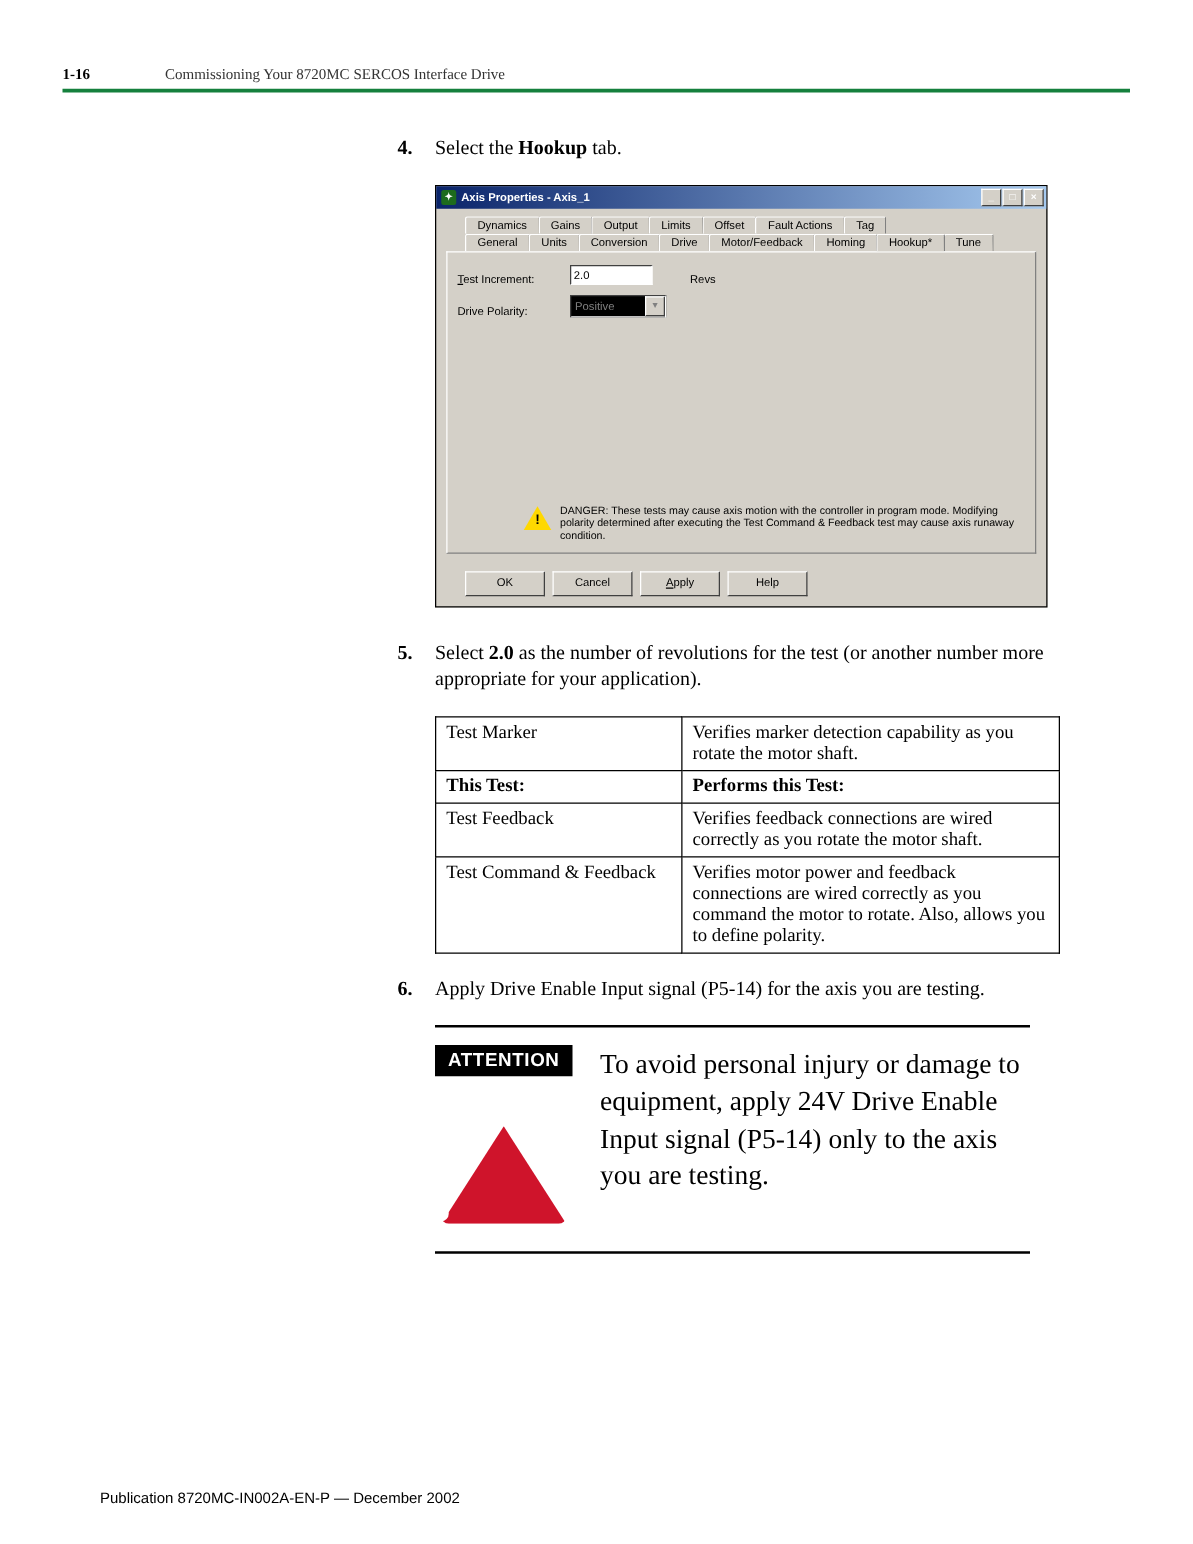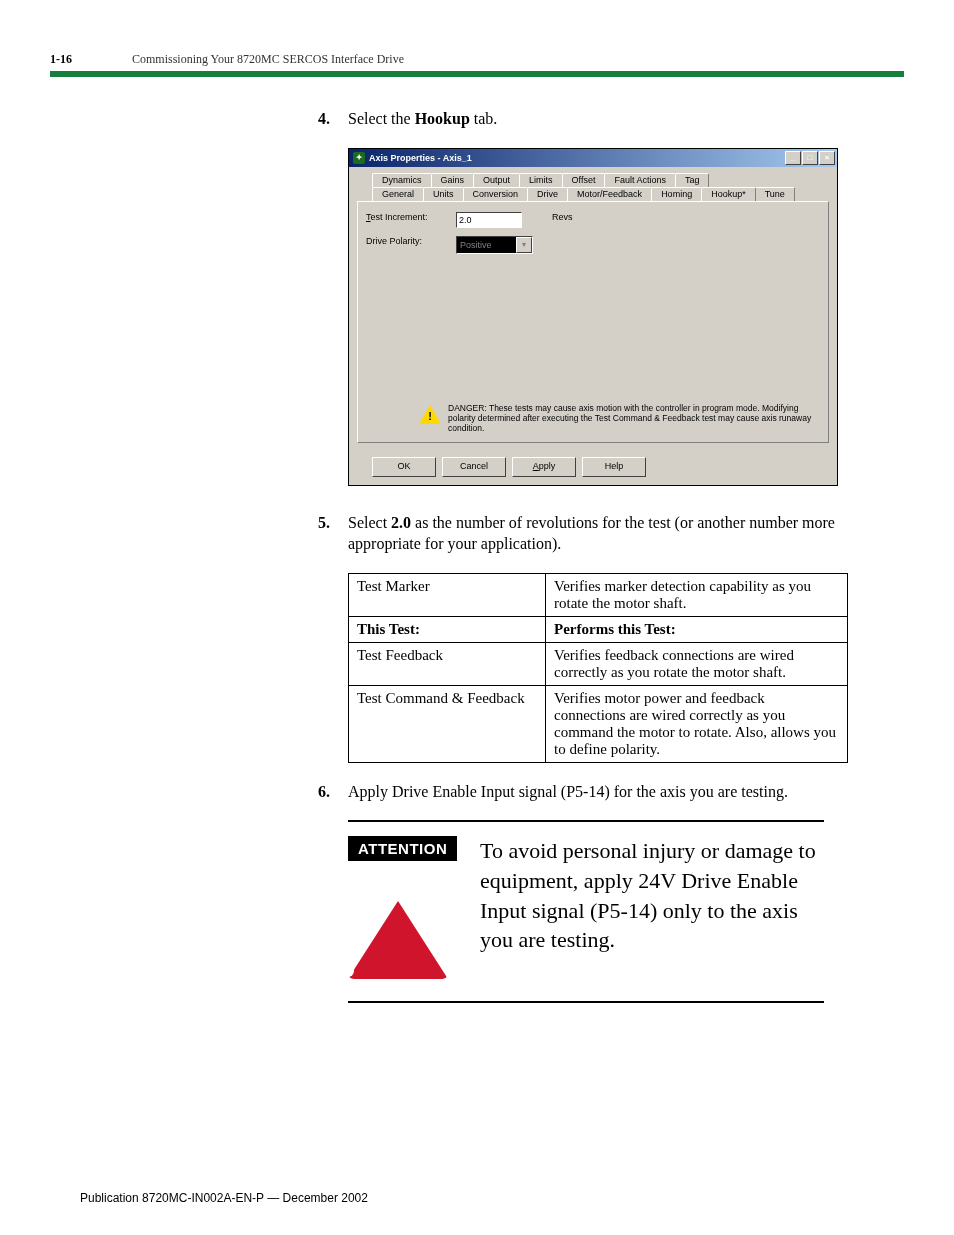--- a/index.html
+++ b/index.html
@@ -11,21 +11,21 @@
     position: relative;
     color: #000;
   }
   .page-header {
     position: absolute;
     top: 52px;
     left: 50px;
     right: 50px;
     display: flex;
     font-size: 12px;
-    border-bottom: 6px solid #15803d;
+    border-bottom: 3px solid #15803d;
     padding-bottom: 4px;
   }
   .page-number-top { font-weight: bold; margin-right: 60px; }
   .chapter-title { color: #333; }
   .content {
     position: absolute;
     top: 108px;
     left: 318px;
     right: 100px;
   }
@@ -86,21 +86,21 @@
   .tab.active { background:#d4d0c8; position:relative; z-index:2; font-weight:normal; }
   .tab-panel {
     border: 1px solid #808080;
     border-top-color:#fff;
     border-left-color:#fff;
     padding: 10px 8px 10px 8px;
     background:#d4d0c8;
     min-height: 220px;
     position:relative;
   }
-  .field-row { display:flex; align-items:flex-start; margin-bottom:8px; font-size:9px; }
+  .field-row { display:flex; align-items:flex-end; margin-bottom:8px; font-size:9px; }
   .field-label { width: 90px; }
   .text-input {
     width: 60px; height: 14px; background:#fff;
     border:1px solid #808080; border-top-color:#404040; border-left-color:#404040;
     border-right-color:#fff; border-bottom-color:#fff;
     padding: 0 2px; font-size:9px; line-height:14px;
   }
   .unit-label { margin-left: 30px; }
   .select-box {
     width: 72px; height:16px; background:#000000;
@@ -151,21 +151,21 @@
   table.tests th:first-child, table.tests td:first-child { width: 180px; }
   
   .attention-box {
     border-top: 2px solid #000;
     border-bottom: 2px solid #000;
     padding: 14px 0 20px 0;
     margin: 10px 30px 0 30px;
     display: flex;
     gap: 22px;
   }
-  .attention-left { width:110px; display:flex; flex-direction:column; align-items:flex-start;gap:36px; }
+  .attention-left { width:110px; display:flex; flex-direction:column; align-items:center;gap:36px; }
   .attention-label {
     background:#000; color:#fff; font-family: Arial, sans-serif; font-weight:bold;
     font-size:15px; padding:4px 10px; letter-spacing:0.5px; margin-bottom:4px;
   }
   .attention-tri {
     width: 0; height: 0;
     border-left: 50px solid transparent;
     border-right: 50px solid transparent;
     border-bottom: 78px solid #cf142b;
     position: relative;

